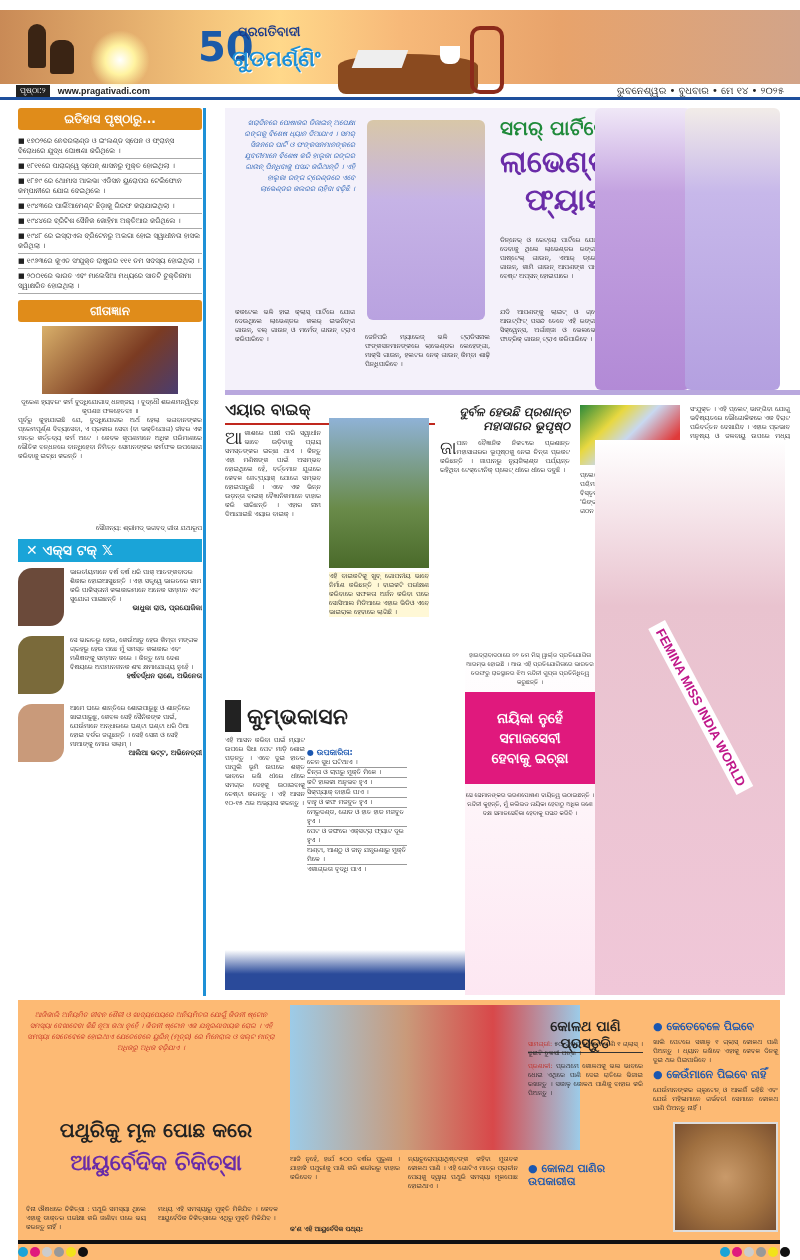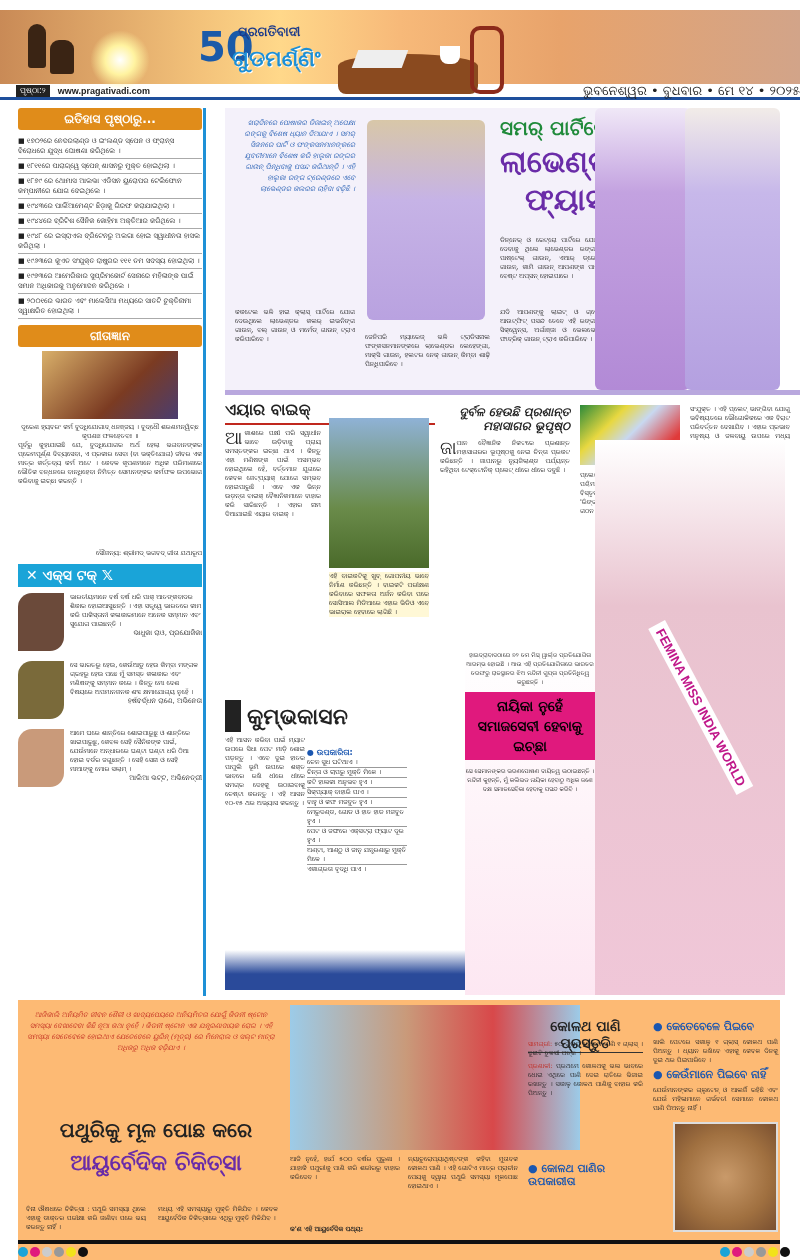--- a/index.html
+++ b/index.html
@@ -10,41 +10,41 @@
 .yoga{width:18px;height:44px;background:#3a2414;border-radius:9px 9px 3px 3px}
 .logo50{left:198px;top:14px;font:bold 40px "DejaVu Sans",sans-serif;color:#1b5aa8}
 .brand{left:238px;top:14px;font:bold 13px "DejaVu Sans",sans-serif;color:#1b3a8a}
 .brand2{left:232px;top:36px;font:bold 22px "DejaVu Sans",sans-serif;color:#1c8fd6;text-shadow:1px 1px 0 #fff}
 .table{left:338px;top:44px;width:140px;height:40px;background:#8a4a1f;border-radius:50% 50% 8px 8px/30% 30% 8px 8px}
 .cup{left:440px;top:36px;width:20px;height:18px;background:#fff;border-radius:0 0 8px 8px}
 .chair{left:470px;top:16px;width:34px;height:68px;border:4px solid #8c2a1a;border-radius:10px}
 .subbar{left:0;top:84px;width:800px;height:16px;display:flex;align-items:center;border-bottom:3px solid #1e4f9c}
 .pg{background:#222;color:#fff;font-size:8px;padding:1px 4px;margin-left:16px}
 .url{font:bold 9px "Liberation Sans",sans-serif;margin-left:8px}
-.date{margin-left:auto;font-size:13px}
+.date{margin-left:auto;margin-right:16px;font-size:10px}
 .left{left:18px;top:108px;width:184px}
 .secthead{background:#e08c1a;color:#fff;font:bold 12px "DejaVu Sans",sans-serif;text-align:center;padding:4px 0;border-radius:3px;margin-bottom:4px}
 .hist li{list-style:none;font-size:7px;line-height:10px;border-bottom:1px solid #aaa;padding:2px 0}
 .hist li:before{content:"■ ";}
 .vline{left:203px;top:108px;width:3px;height:888px;background:#1e90d6}
 .img-ph{background:linear-gradient(135deg,#d9b06a,#7b3b22 60%,#4a3d70)}
 .small{font-size:6.5px;line-height:9px}
 .xtalk{background:#1aa4d8;color:#fff;font:bold 14px "DejaVu Sans",sans-serif;padding:3px 8px;margin:6px 0}
 .quote{display:flex;gap:6px;margin-bottom:10px}
 .avatar{width:46px;height:58px;border-radius:14px 0 14px 0;flex:none}
-.sig{font-weight:normal;font-size:7px;text-align:right}
+.sig{font-weight:bold;font-size:7px;text-align:right}
 .fashion{left:225px;top:108px;width:490px;height:282px;background:#f4f1fa}
 .lav-title{color:#6a2ca8;font:bold 30px "DejaVu Sans",sans-serif;line-height:36px}
 .green-title{color:#1f8a3a;font:bold 20px "DejaVu Sans",sans-serif}
 .lavbar{left:225px;top:390px;width:575px;height:5px;background:#b9a8de}
 .dress{border-radius:6px}
 .article{font-size:6.5px;line-height:9px;text-align:justify}
 .red{color:#c0281e}
 .blue{color:#1a56b0}
-.hot{background:#e0197d;color:#000000;font:bold 14px "DejaVu Sans",sans-serif;text-align:center;line-height:20px;padding:4px}
+.hot{background:#e0197d;color:#ffffff;font:bold 14px "DejaVu Sans",sans-serif;text-align:center;line-height:20px;padding:16px}
 .bottom{left:18px;top:1000px;width:762px;height:296px;background:#fdba74}
 .colorbar{display:flex;gap:2px}
 .dot{width:10px;height:10px;border-radius:50%}
 .blk{height:4px;background:#111}
 .hd{font:bold 12px "DejaVu Sans",sans-serif}
 .bullet-head{color:#1a56b0;font:bold 11px "DejaVu Sans",sans-serif}
 </style>
 </head>
 <body>
 
@@ -69,21 +69,20 @@
 <div class="abs left">
   <div class="secthead">ଇତିହାସ ପୃଷ୍ଠାରୁ...</div>
   <ul class="hist">
     <li>୧୭୦୨ରେ ନେଦରଲାଣ୍ଡ ଓ ଇଂଲଣ୍ଡ ସ୍ପେନ ଓ ଫ୍ରାନ୍ସ ବିରୋଧରେ ଯୁଦ୍ଧ ଘୋଷଣା କରିଥିଲେ ।</li>
     <li>୧୮୧୧ରେ ପାରାଗ୍ୱେ ସ୍ପେନ୍ ଶାସନରୁ ମୁକ୍ତ ହୋଇଥିଲା ।</li>
     <li>୧୮୭୯ ରେ ଥୋମାସ ଆଲଭା ଏଡିସନ ୟୁରୋପର ଟେଲିଫୋନ କମ୍ପାନୀରେ ଯୋଗ ଦେଇଥିଲେ ।</li>
     <li>୧୯୪୩ରେ ପାର୍ଲିଆମେଣ୍ଟ ଛିଡ଼ାକୁ ଗିରଫ କରାଯାଇଥିଲା ।</li>
     <li>୧୯୪୪ରେ ବ୍ରିଟିଶ ସୈନିକ କୋହିମା ଅକ୍ତିଆର କରିଥିଲେ ।</li>
     <li>୧୯୪୮ ରେ ଇସ୍ରାଏଲ ବ୍ରିଟେନରୁ ଅଲଗା ହୋଇ ସ୍ୱାଧୀନତା ହାସଲ କରିଥିଲା ।</li>
     <li>୧୯୬୩ରେ କୁଏତ ସଂଯୁକ୍ତ ରାଷ୍ଟ୍ରର ୧୧୧ ତମ ସଦସ୍ୟ ହୋଇଥିଲା ।</li>
-    <li>୧୯୭୩ରେ ଆମେରିକାର ସୁପ୍ରିମକୋର୍ଟ ସେନାରେ ମହିଳାଙ୍କ ପାଇଁ ସମାନ ଅଧିକାରକୁ ଅନୁମୋଦନ କରିଥିଲେ ।</li>
     <li>୨୦୦୧ରେ ଭାରତ ଏବଂ ମାଲେସିଆ ମଧ୍ୟରେ ସାତଟି ଚୁକ୍ତିନାମା ସ୍ୱାକ୍ଷରିତ ହୋଇଥିଲା ।</li>
   </ul>
   <div class="secthead" style="margin-top:6px">ଗୀତାଜ୍ଞାନ</div>
   <div class="img-ph" style="width:136px;height:68px;margin:0 auto 4px"></div>
   <div class="small" style="text-align:center">ଦୂରେଣ ହ୍ୟବରଂ କର୍ମ ବୁଦ୍ଧିଯୋଗାଦ୍ ଧନଞ୍ଜୟ । ବୁଦ୍ଧୌ ଶରଣମନ୍ୱିଚ୍ଛ କୃପଣାଃ ଫଳହେତବଃ ॥</div>
   <div class="small" style="text-align:justify;height:108px;overflow:hidden">ପୂର୍ବରୁ କୁହାଯାଇଛି ଯେ, ବୁଦ୍ଧିଯୋଗର ଅର୍ଥ ହେଲା ଭଗବାନଙ୍କର ପ୍ରେମପୂର୍ଣ୍ଣ ଦିବ୍ୟସେବା, ଏ ପ୍ରକାର ସେବା (ବା ଭକ୍ତିଯୋଗ) ଜୀବର ଏକ ମାତ୍ର କର୍ତ୍ତବ୍ୟ କର୍ମ ଅଟେ । କେବଳ କୃପଣମାନେ ଅଧିକ ପରିମାଣରେ ଭୌତିକ ବନ୍ଧନରେ ବାନ୍ଧିହେବା ନିମିତ୍ତ ସେମାନଙ୍କର କର୍ମଫଳ ଉପଭୋଗ କରିବାକୁ ଇଚ୍ଛା କରନ୍ତି ।</div>
   <div class="small" style="text-align:right">ସୌଜନ୍ୟ: ଶ୍ରୀମଦ୍ ଭଗବଦ୍ ଗୀତା ଯଥାରୂପ</div>
   <div class="xtalk">✕ <span>ଏକ୍ସ ଟକ୍</span> 𝕏</div>
   <div class="quote">
     <div class="avatar" style="background:#6b4a3a"></div>

